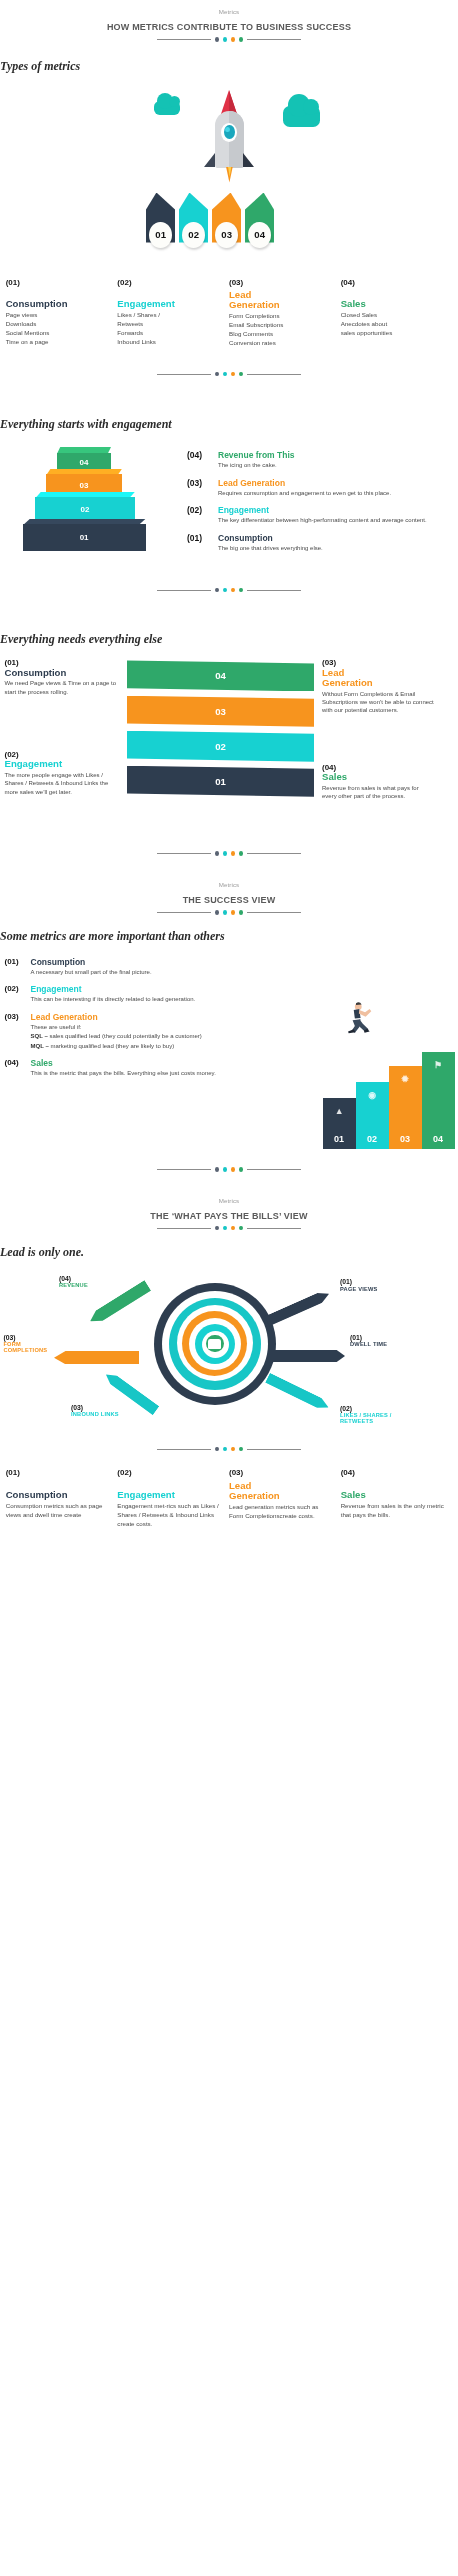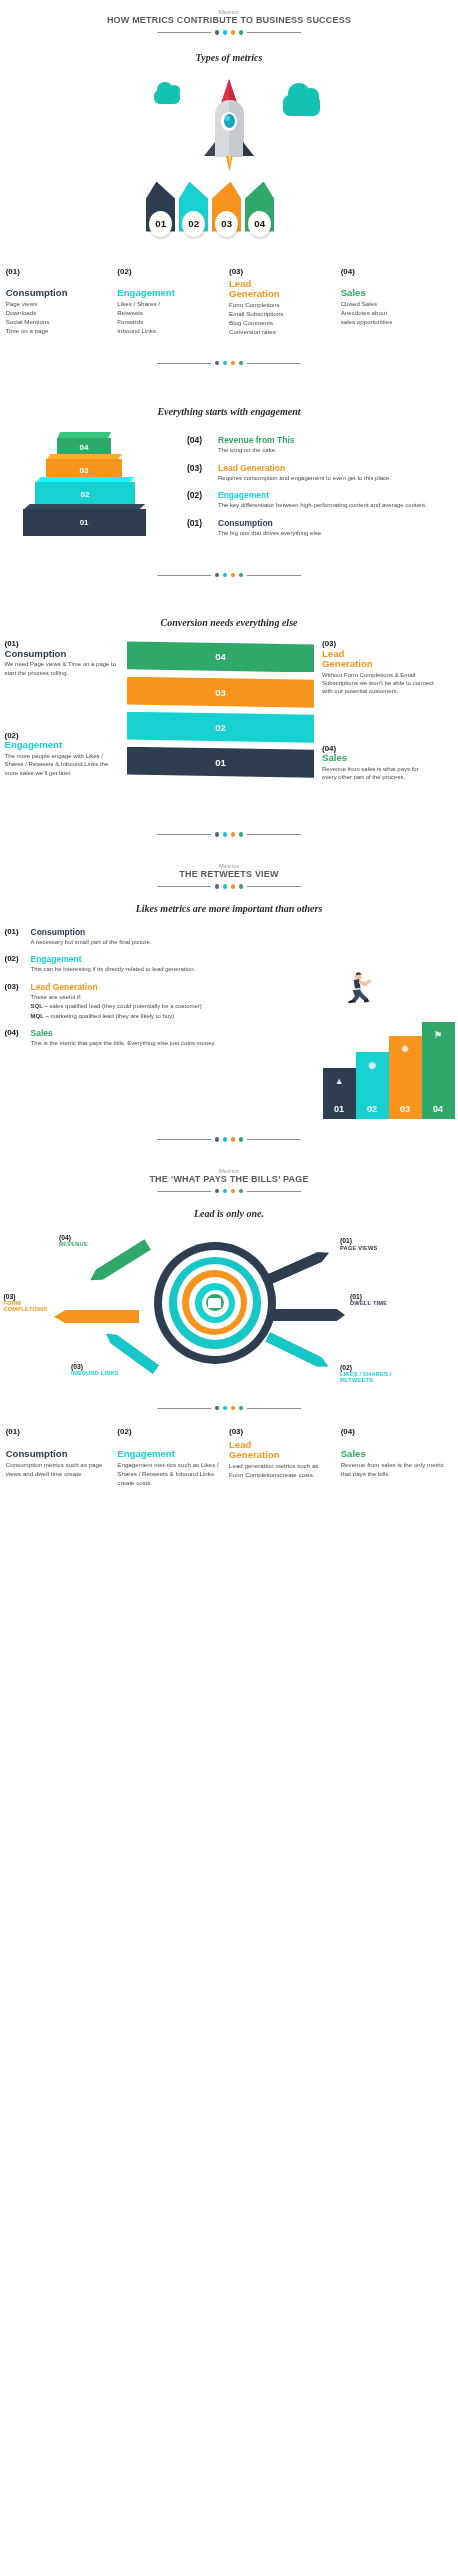--- a/index.html
+++ b/index.html
@@ -19,41 +19,41 @@
     font-size: 6.2px;
     color: #9b9b9b;
     letter-spacing: 0.1px;
     font-family: "Liberation Sans", sans-serif;
   }
   .sec-title {
     font-size: 9px;
     font-weight: bold;
     color: #5a5a5a;
     letter-spacing: 0.2px;
-    margin-top: 0;
+    margin-top: 7px;
   }
   .divider {
     display: flex;
     align-items: center;
     justify-content: center;
     gap: 4px;
     margin-top: 5.1px;
   }
   .divider .rule { width: 54px; height: 0.6px; background: #8c8c8c; }
   .divider .dot { width: 4px; height: 4.5px; border-radius: 50%; }
   .d1 { background: #5a6473; }
   .d2 { background: #17c6c6; }
   .d3 { background: #f7941e; }
   .d4 { background: #2fa86a; }
 
   .script-sub {
-    text-align: center;
+    text-align: left;
     font-family: "Liberation Serif", serif;
     font-style: italic;
-    font-size: 10px;
+    font-size: 12px;
     color: #2b2b2b;
     font-weight: 600;
   }
 
   
   .rocket-wrap { position: relative; height: 119px; }
   .cloud { position: absolute; background: #14c2b4; }
   .cloud::before, .cloud::after {
     content: ""; position: absolute; background: #14c2b4; border-radius: 50%;
   }
@@ -347,21 +347,21 @@
     <span class="dot d1"></span>
     <span class="dot d2"></span>
     <span class="dot d3"></span>
     <span class="dot d4"></span>
     <span class="rule"></span>
   </div>
 
   <div style="height:25px"></div>
 
   <div style="height:14.7px"></div>
-  <div class="script-sub">Conversion needs everything else</div>
+  <div class="script-sub">Everything needs everything else</div>
 
   <div style="height:6.8px"></div>
   <div class="eq-wrap" id="eq-wrap">
       <div class="arrow-band" style="top: 6.8px; background: rgb(47, 168, 106);">04</div>
       <div class="arrow-band" style="top: 42px; background: rgb(247, 148, 30);">03</div>
       <div class="arrow-band" style="top: 77px; background: rgb(23, 209, 209);">02</div>
       <div class="arrow-band" style="top: 112px; background: rgb(46, 61, 79);">01</div>
       <div class="eq-note" style="left: 4.5px; top: 4.5px;">
         <div class="eq-num">(01)</div>
         <div class="eq-title" style="color:#2e3d4f">Consumption</div>
@@ -390,33 +390,33 @@
     <span class="dot d1"></span>
     <span class="dot d2"></span>
     <span class="dot d3"></span>
     <span class="dot d4"></span>
     <span class="rule"></span>
   </div>
 
   <div style="height:25px"></div>
   <div class="sec-head">
     <div class="sec-kicker">Metrics</div>
-    <div class="sec-title">THE RETWEETS VIEW</div>
+    <div class="sec-title">THE SUCCESS VIEW</div>
     <div class="divider">
       <span class="rule"></span>
       <span class="dot d1"></span>
       <span class="dot d2"></span>
       <span class="dot d3"></span>
       <span class="dot d4"></span>
       <span class="rule"></span>
     </div>
   </div>
 
   <div style="height:14.7px"></div>
-  <div class="script-sub">Likes metrics are more important than others</div>
+  <div class="script-sub">Some metrics are more important than others</div>
 
   <div style="height:12.5px"></div>
   <div class="bv-wrap" style="position:relative;min-height:192px;padding-left:4.5px;">
     <div style="width:243px" id="bv-list">
         <div class="bv-item">
           <div class="bv-num">(01)</div>
           <div style="flex:1">
             <div class="bv-title" style="color:#2e3d4f">Consumption</div>
             <div class="bv-desc">A necessary but small part of the final picture.</div>
           </div>
@@ -484,21 +484,21 @@
     <span class="dot d1"></span>
     <span class="dot d2"></span>
     <span class="dot d3"></span>
     <span class="dot d4"></span>
     <span class="rule"></span>
   </div>
 
   <div style="height:25px"></div>
   <div class="sec-head">
     <div class="sec-kicker">Metrics</div>
-    <div class="sec-title">THE ‘WHAT PAYS THE BILLS’ PAGE</div>
+    <div class="sec-title">THE ‘WHAT PAYS THE BILLS’ VIEW</div>
     <div class="divider">
       <span class="rule"></span>
       <span class="dot d1"></span>
       <span class="dot d2"></span>
       <span class="dot d3"></span>
       <span class="dot d4"></span>
       <span class="rule"></span>
     </div>
   </div>
 

